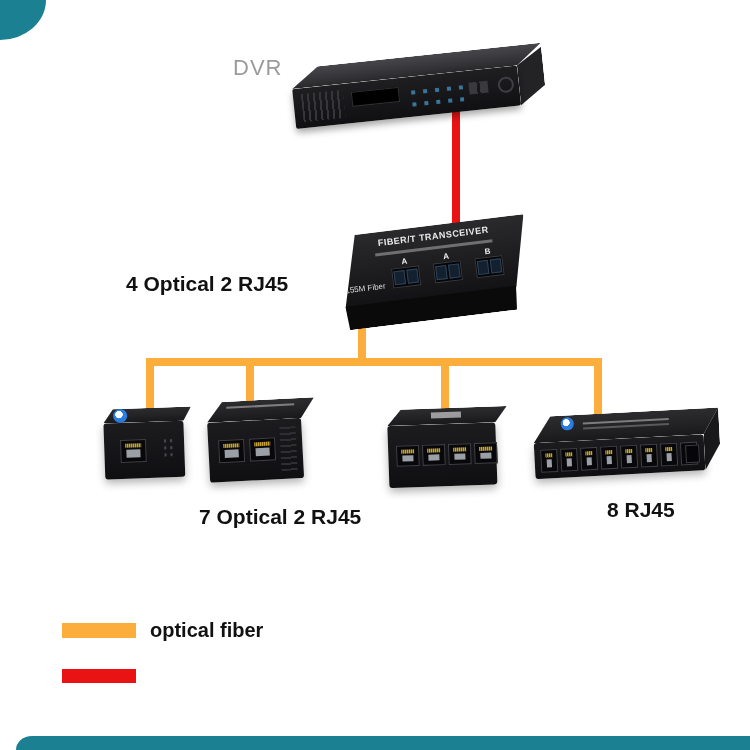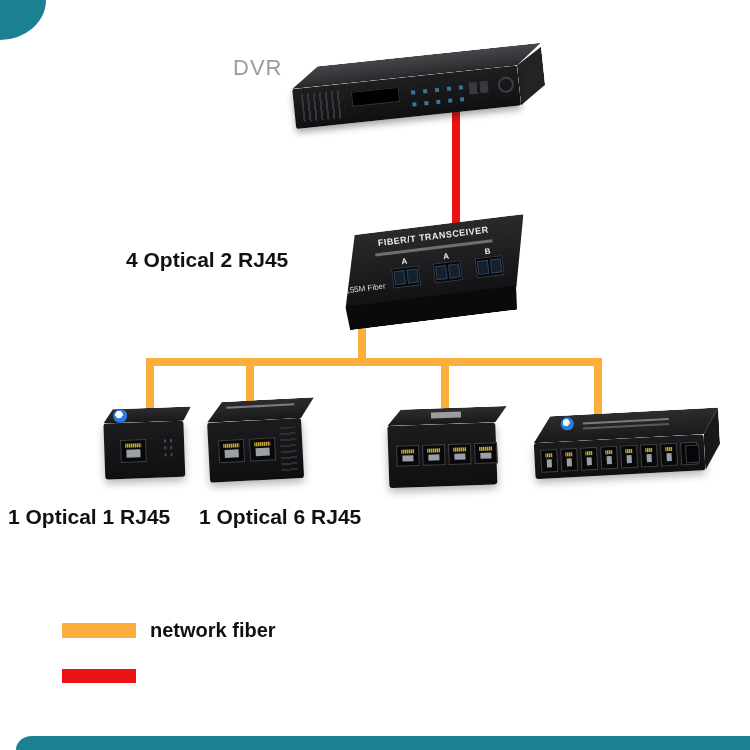--- a/index.html
+++ b/index.html
@@ -45,21 +45,21 @@
                border:1px solid #303034;}
   .dvr-buttons{position:absolute;left:112px;top:8px;width:58px;height:24px;
                background-image:radial-gradient(circle 2.5px,#38759c 95%,transparent 100%);
                background-size:12px 12px;background-position:2px 2px;}
   .dvr-usb{position:absolute;left:176px;top:12px;width:19px;height:12px;
            background:linear-gradient(90deg,#3a3a3e 0 8px,transparent 8px 11px,#3a3a3e 11px 19px);}
   .dvr-power{position:absolute;left:205px;top:10px;width:12px;height:12px;border:2px solid #3e3e44;
              border-radius:50%;}
 
   
-  .trx-caption{position:absolute;left:126px;top:248px;font-size:21px;font-weight:700;
+  .trx-caption{position:absolute;left:126px;top:272px;font-size:21px;font-weight:700;
                color:var(--text);white-space:nowrap;}
   .transceiver{position:absolute;left:330px;top:224px;width:200px;height:100px;transform:rotate(-7deg);}
   .trx-top{position:absolute;left:0;top:0;width:200px;height:74px;
            clip-path:polygon(12px 74px,184px 74px,200px 2px,30px 2px);
            background:linear-gradient(180deg,#2b2b2e,#121214);}
   .trx-title{position:absolute;left:52px;top:8px;font-size:9px;font-weight:700;color:#e9e9e9;
              letter-spacing:.5px;white-space:nowrap;}
   .trx-subline{position:absolute;left:48px;top:23px;width:118px;height:3px;
                background:rgba(255,255,255,.35);}
   .trx-fiberlabel{position:absolute;left:14px;top:52px;font-size:8px;color:#ddd;white-space:nowrap;}
@@ -241,22 +241,22 @@
           <div class="port"></div>
           <div class="port"></div>
           <div class="port"></div>
           <div class="port"></div>
           <div class="port"></div>
         </div>
       <div class="dev4-fiber"></div>
     </div>
   </div>
 
-  <div class="caption cap1">1 Optical 1 RJ45</div>
-  <div class="caption cap2">1 Optical 6 RJ45</div>
+  <div class="caption cap2">7 Optical 2 RJ45</div>
   <div class="caption cap4">
+    <div>8 RJ45</div>
   </div>
 
   <div class="legend-swatch ls1"></div>
-  <div class="legend-label ll1">network fiber</div>
+  <div class="legend-label ll1">optical fiber</div>
   <div class="legend-swatch ls2"></div>
 
 </div>
 
 </body></html>

